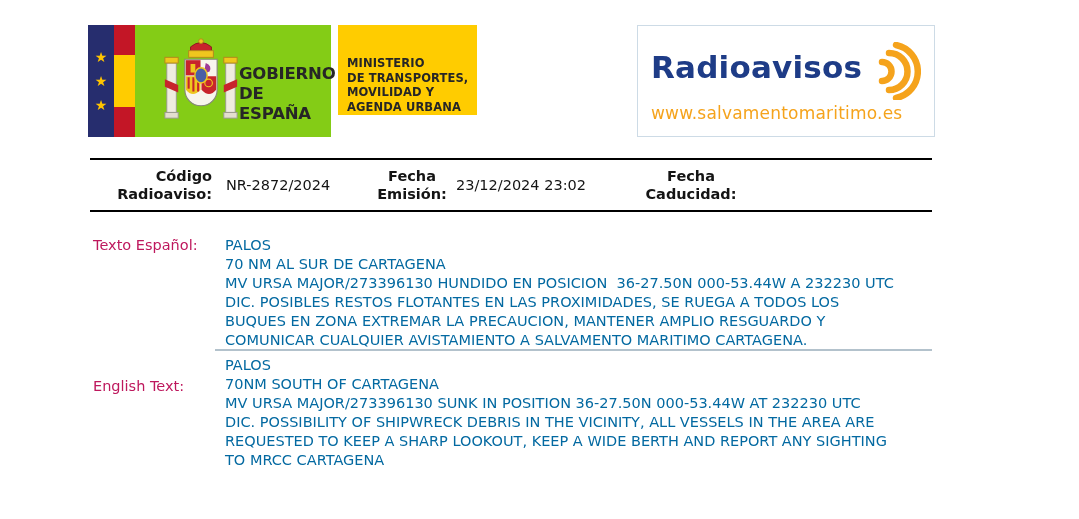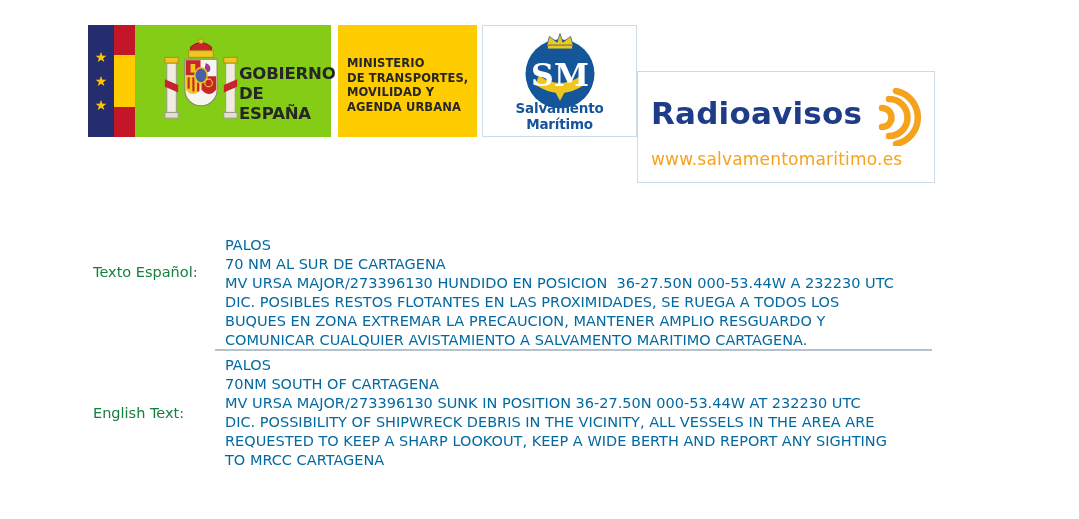--- a/index.html
+++ b/index.html
@@ -13,53 +13,53 @@
             align-items:center;justify-content:center;gap:10px;}
   .eu-star{color:#FFC400;font-size:14px;line-height:14px;}
   .flag-strip{width:21px;display:flex;flex-direction:column;}
   .flag-red{flex:27;background:#C31626;}
   .flag-yellow{flex:46;background:#FFCC00;}
   .gov-yellow{flex:1;background:#84cc16;position:relative;}
   .coat{position:absolute;left:28px;top:11px;width:76px;height:93px;}
   .gov-text{position:absolute;left:104px;top:39px;font-weight:bold;font-size:16.5px;
             line-height:20px;color:#262626;white-space:pre-wrap;letter-spacing:-0.2px;}
 
-  .ministry-block{left:338px;top:25px;width:139px;height:112px;background:#FFCC00;}
+  .ministry-block{left:338px;top:25px;width:139px;height:90px;background:#FFCC00;}
   .ministry-text{position:absolute;left:9px;top:31px;font-weight:bold;font-size:11.5px;
                  line-height:14.5px;color:#262626;white-space:pre-wrap;letter-spacing:0.1px;}
 
   .sm-block{left:482px;top:25px;width:155px;height:112px;background:#fff;
             border:1px solid #CDDBE6;box-sizing:border-box;}
   .sm-logo{position:absolute;left:31px;top:3px;width:92px;height:82px;}
   .sm-caption{position:absolute;left:0;right:0;bottom:4px;text-align:center;
               color:#15559A;font-weight:bold;font-size:13.5px;letter-spacing:-0.2px;}
 
   .radio-block{left:637px;top:25px;width:298px;height:112px;background:#fff;
-               border:1px solid #CDDBE6;box-sizing:border-box;margin-top:46px;}
+               border:1px solid #CDDBE6;box-sizing:border-box;}
   .radio-title{position:absolute;left:13px;top:23px;color:#1E3C87;font-weight:bold;
                font-size:31px;letter-spacing:0.2px;}
   .radio-waves{position:absolute;right:13px;top:16px;width:46px;height:58px;}
   .radio-url{position:absolute;left:13px;top:77px;color:#F5A31C;font-weight:normal;
              font-size:17px;letter-spacing:0.2px;}
 
   
   .meta-table{left:90px;top:158px;width:842px;height:54px;box-sizing:border-box;
               border-top:2px solid #000;border-bottom:2px solid #000;}
   .cell{position:absolute;top:0;height:100%;display:flex;align-items:center;
         font-size:14.5px;line-height:18px;}
   .cell.lbl{font-weight:bold;}
   .c1{left:0;width:122px;justify-content:flex-end;text-align:right;}
   .v1{left:136px;width:160px;}
   .c2{left:282px;width:80px;justify-content:center;text-align:center;}
   .v2{left:366px;width:170px;}
   .c3{left:548px;width:106px;justify-content:center;text-align:center;}
   .v3{left:668px;width:150px;}
 
   
-  .fld-label{font-size:14.5px;color:#15803d;margin-top:27px;}
+  .fld-label{font-size:14.5px;color:#be185d;}
   .fld-text{font-size:14.5px;line-height:19px;color:#0369a1;white-space:pre-wrap;width:724px;}
   .label-es{left:93px;top:237px;}
   .text-es{left:225px;top:236px;}
   .sep{left:215px;top:349px;width:717px;height:2px;background:#B3C2CC;}
   .label-en{left:93px;top:378px;}
   .text-en{left:225px;top:356px;}
 </style>
 </head>
 <body>
 
@@ -112,46 +112,41 @@
     </div>
   </div>
 
   <div class="abs ministry-block">
     <div class="ministry-text">MINISTERIO
 DE TRANSPORTES,
 MOVILIDAD Y
 AGENDA URBANA</div>
   </div>
 
-  <div class="abs sm-block">
-    <svg class="sm-logo" viewBox="0 0 96 82">
-      <circle cx="48" cy="45" r="36" fill="#15559A"></circle>
-      <g fill="#EFC71E" stroke="#15559A" stroke-width="0.8">
-        <path d="M34 16 L62 16 L59 6 L51 12 L48 3 L45 12 L37 6 Z"></path>
-        <rect x="35" y="15" width="26" height="4" rx="1"></rect>
-      </g>
-      <path d="M22 56 Q48 74 74 56 L70 47 Q48 62 26 47 Z" fill="#EFC71E"></path>
-      <path d="M43 64 L48 73 L53 64 Z" fill="#EFC71E"></path>
-      <text x="48" y="58" text-anchor="middle" font-family="'DejaVu Serif',serif" font-size="33" font-weight="bold" fill="#FFFFFF">SM</text>
-    </svg>
-    <div class="sm-caption">Salvamento Marítimo</div>
-  </div>
 
   <div class="abs radio-block">
     <div class="radio-title">Radioavisos</div>
     <svg class="radio-waves" viewBox="0 0 46 58">
       <g fill="none" stroke="#F5A31C" stroke-width="6.5" stroke-linecap="round">
         <path d="M7 20 A 9.5 9.5 0 0 1 7 39"></path>
         <path d="M14 11 A 18.5 18.5 0 0 1 14 48"></path>
         <path d="M21 3 A 27 27 0 0 1 21 56"></path>
       </g>
     </svg>
     <div class="radio-url">www.salvamentomaritimo.es</div>
   </div>
 
+  <div class="abs meta-table">
+    <div class="cell lbl c1">Código Radioaviso:</div>
+    <div class="cell v1">NR-2872/2024</div>
+    <div class="cell lbl c2">Fecha Emisión:</div>
+    <div class="cell v2">23/12/2024 23:02</div>
+    <div class="cell lbl c3">Fecha Caducidad:</div>
+    <div class="cell v3"></div>
+  </div>
 
   <div class="abs fld-label label-es">Texto Español:</div>
   <div class="abs fld-text text-es">PALOS
 70 NM AL SUR DE CARTAGENA
 MV URSA MAJOR/273396130 HUNDIDO EN POSICION  36-27.50N 000-53.44W A 232230 UTC
 DIC. POSIBLES RESTOS FLOTANTES EN LAS PROXIMIDADES, SE RUEGA A TODOS LOS
 BUQUES EN ZONA EXTREMAR LA PRECAUCION, MANTENER AMPLIO RESGUARDO Y
 COMUNICAR CUALQUIER AVISTAMIENTO A SALVAMENTO MARITIMO CARTAGENA.</div>
 
   <div class="abs sep"></div>

